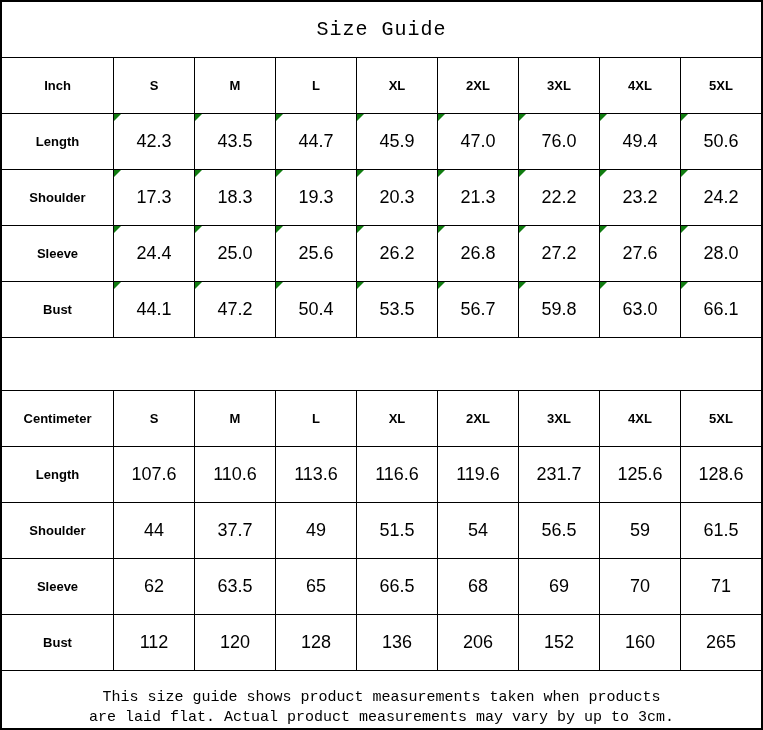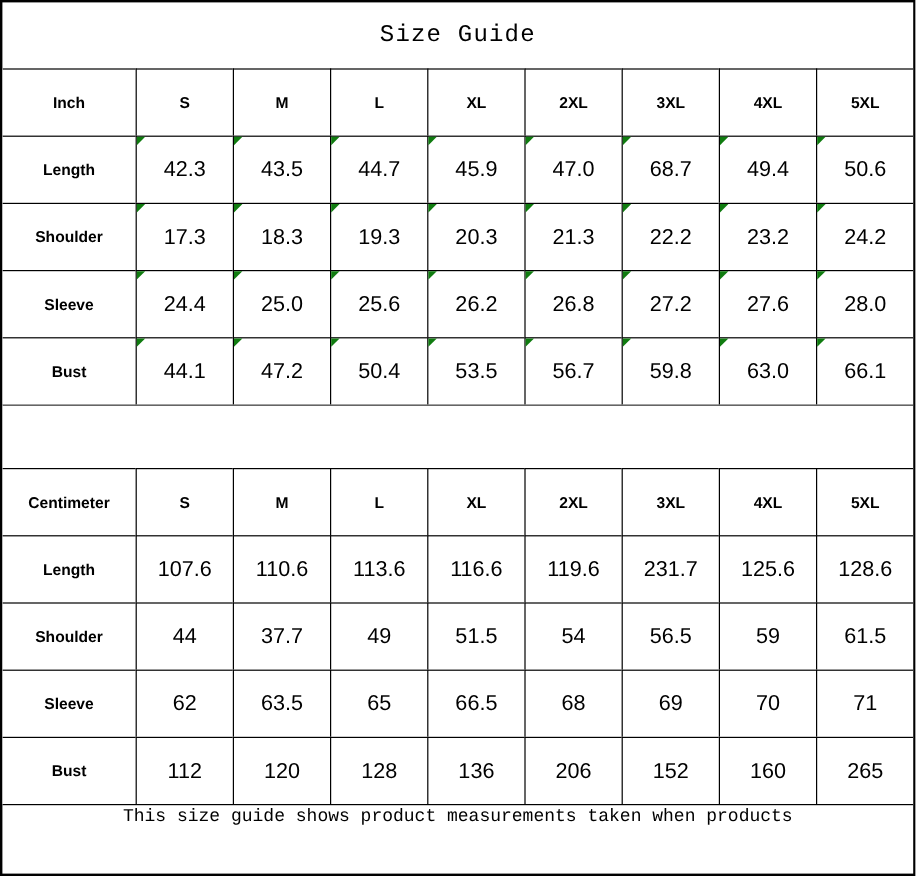--- a/index.html
+++ b/index.html
@@ -66,21 +66,21 @@
     flex: 0 0 52px;
     border-top: 1.5px solid #000000;
     background: #ffffff;
   }
   .footer {
     flex: 1 1 auto;
     border-top: 1.5px solid #000000;
     display: flex;
     flex-direction: column;
     align-items: center;
-    justify-content: space-between;
+    justify-content: flex-end;
     font-family: "Liberation Mono", "DejaVu Sans Mono", monospace;
     font-size: 15px;
     line-height: 1.35;
     text-align: center;
   }
 </style>
 </head>
 <body>
 
 <div class="sheet">
@@ -119,21 +119,21 @@
       <div class="cell val">
           <span class="flag"></span>
           <span>45.9</span>
         </div>
       <div class="cell val">
           <span class="flag"></span>
           <span>47.0</span>
         </div>
       <div class="cell val">
           <span class="flag"></span>
-          <span>68.7</span>
+          <span>76.0</span>
         </div>
       <div class="cell val">
           <span class="flag"></span>
           <span>49.4</span>
         </div>
       <div class="cell val">
           <span class="flag"></span>
           <span>50.6</span>
         </div>
     </div>
@@ -370,15 +370,16 @@
           <span>160</span>
         </div>
       <div class="cell val">
           <span>265</span>
         </div>
     </div>
   </div>
 
   <div class="footer">
     <div>This size guide shows product measurements taken when products</div>
+    <div>are laid flat. Actual product measurements may vary by up to 3cm.</div>
   </div>
 
 </div>
 
 </body></html>

